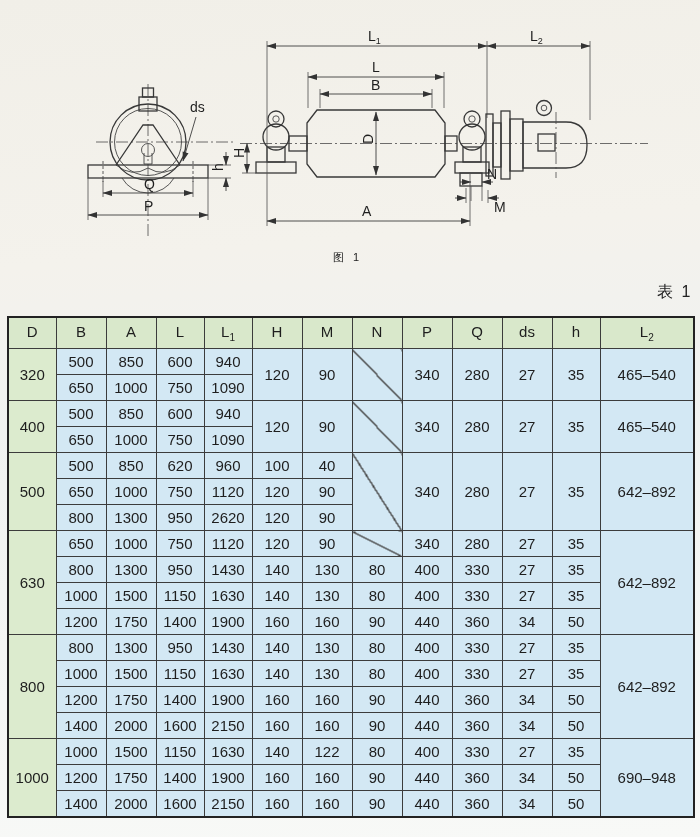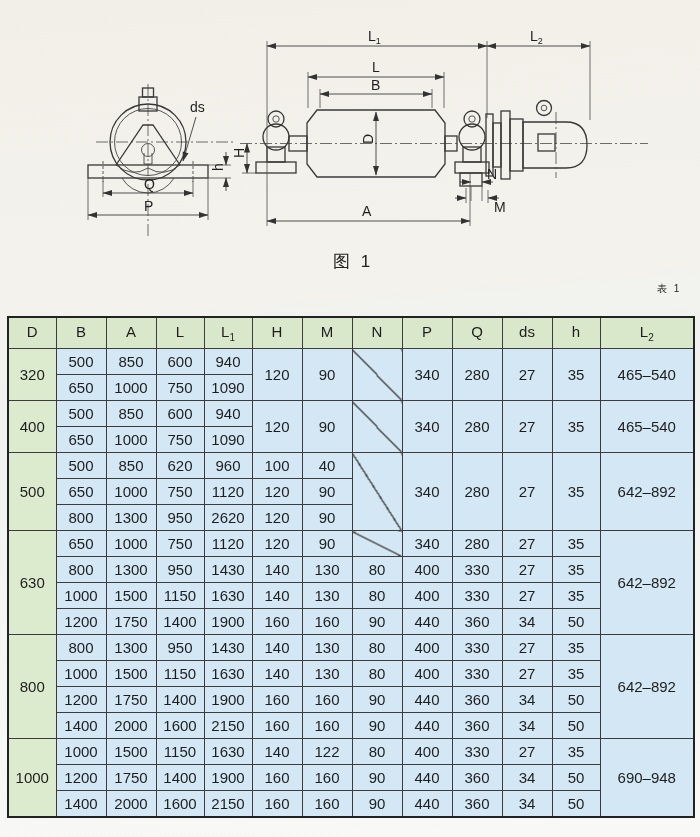--- a/index.html
+++ b/index.html
@@ -2,22 +2,22 @@
 <html><head>
 <meta charset="utf-8">
 <style>
   html,body{margin:0;padding:0;}
   .page{
     position:relative;width:700px;height:837px;overflow:hidden;
     background:linear-gradient(175deg,#f1efe8 0%,#f4f2ec 30%,#f0f2f0 48%,#f5f7f5 78%,#f8f9f7 100%);
     font-family:"Liberation Sans",sans-serif;color:#1d1d1d;
   }
   .drawing{position:absolute;left:0;top:0;}
-  .fig-caption{position:absolute;left:333px;top:250px;font-size:17px;letter-spacing:3px;color:#222;}
-  .tbl-caption{position:absolute;left:657px;top:282px;font-size:10px;letter-spacing:2px;color:#222;}
+  .fig-caption{position:absolute;left:333px;top:250px;font-size:11px;letter-spacing:3px;color:#222;}
+  .tbl-caption{position:absolute;left:657px;top:282px;font-size:16px;letter-spacing:2px;color:#222;}
   table.spec{
     position:absolute;left:7px;top:316px;width:686px;
     border-collapse:collapse;table-layout:fixed;
     border:2px solid #222;
     font-size:15px;color:#1e1e1e;
   }
   table.spec th,table.spec td{
     border:1px solid #3c3c3c;text-align:center;vertical-align:middle;
     padding:0;overflow:hidden;white-space:nowrap;
   }

